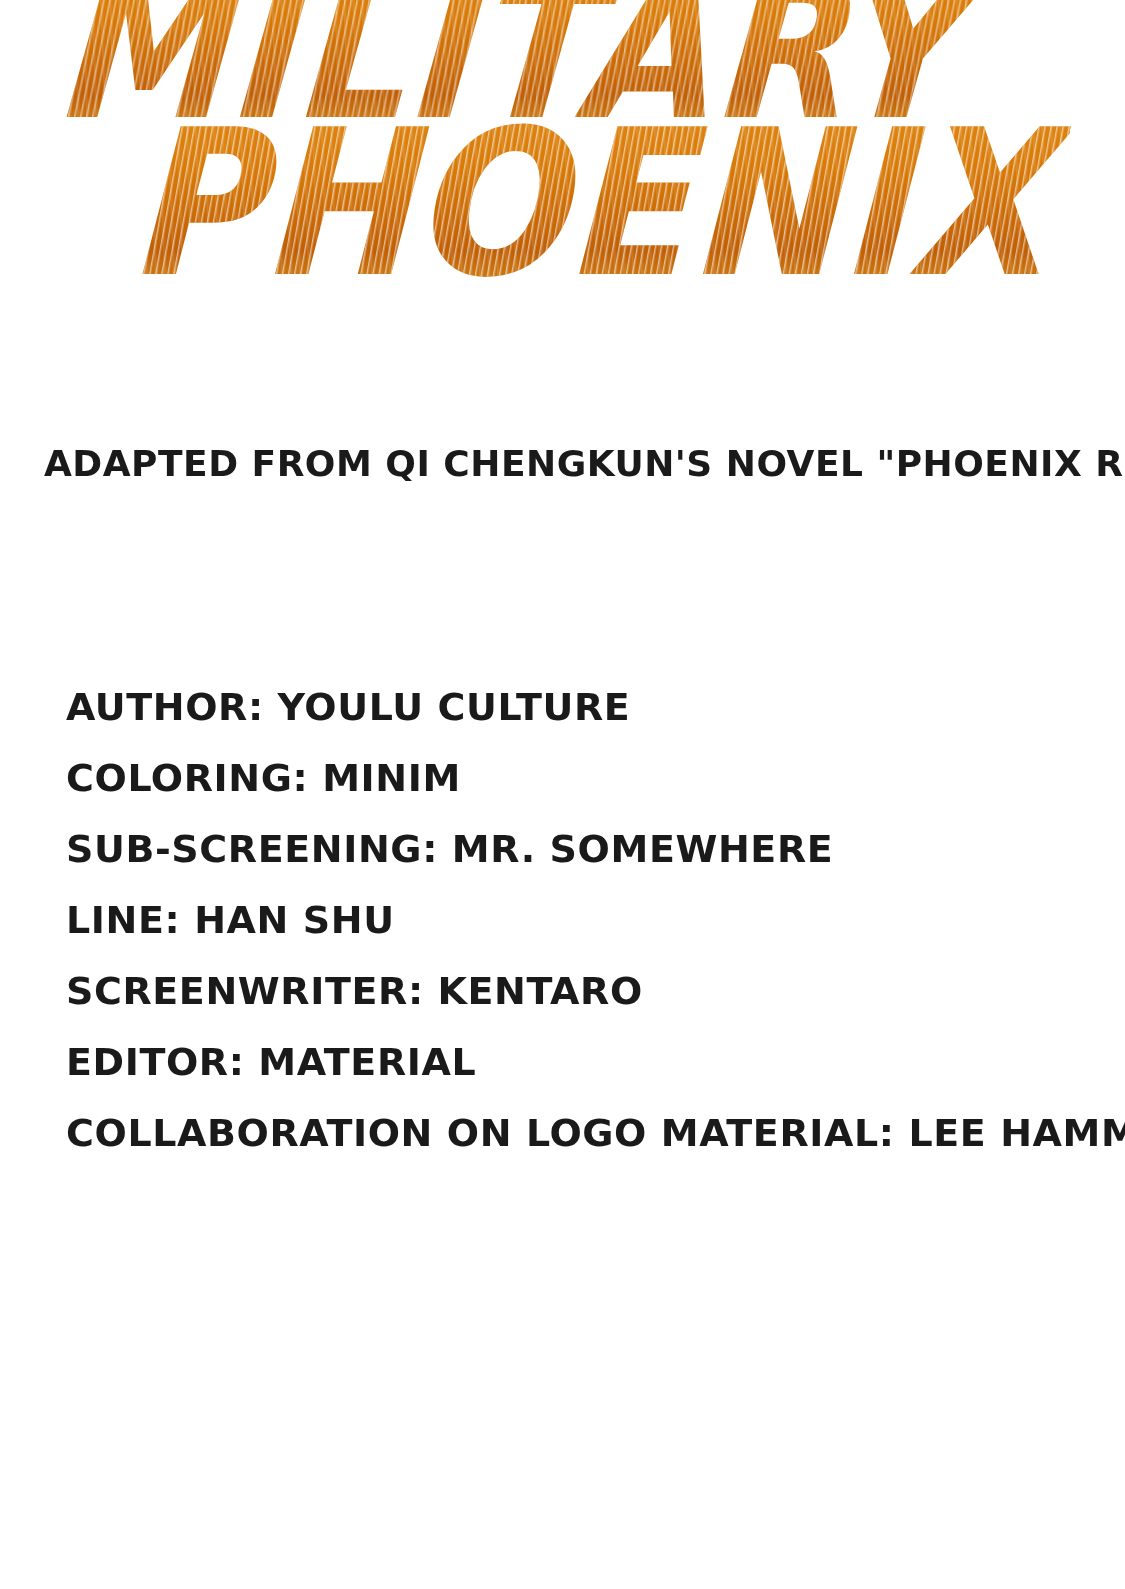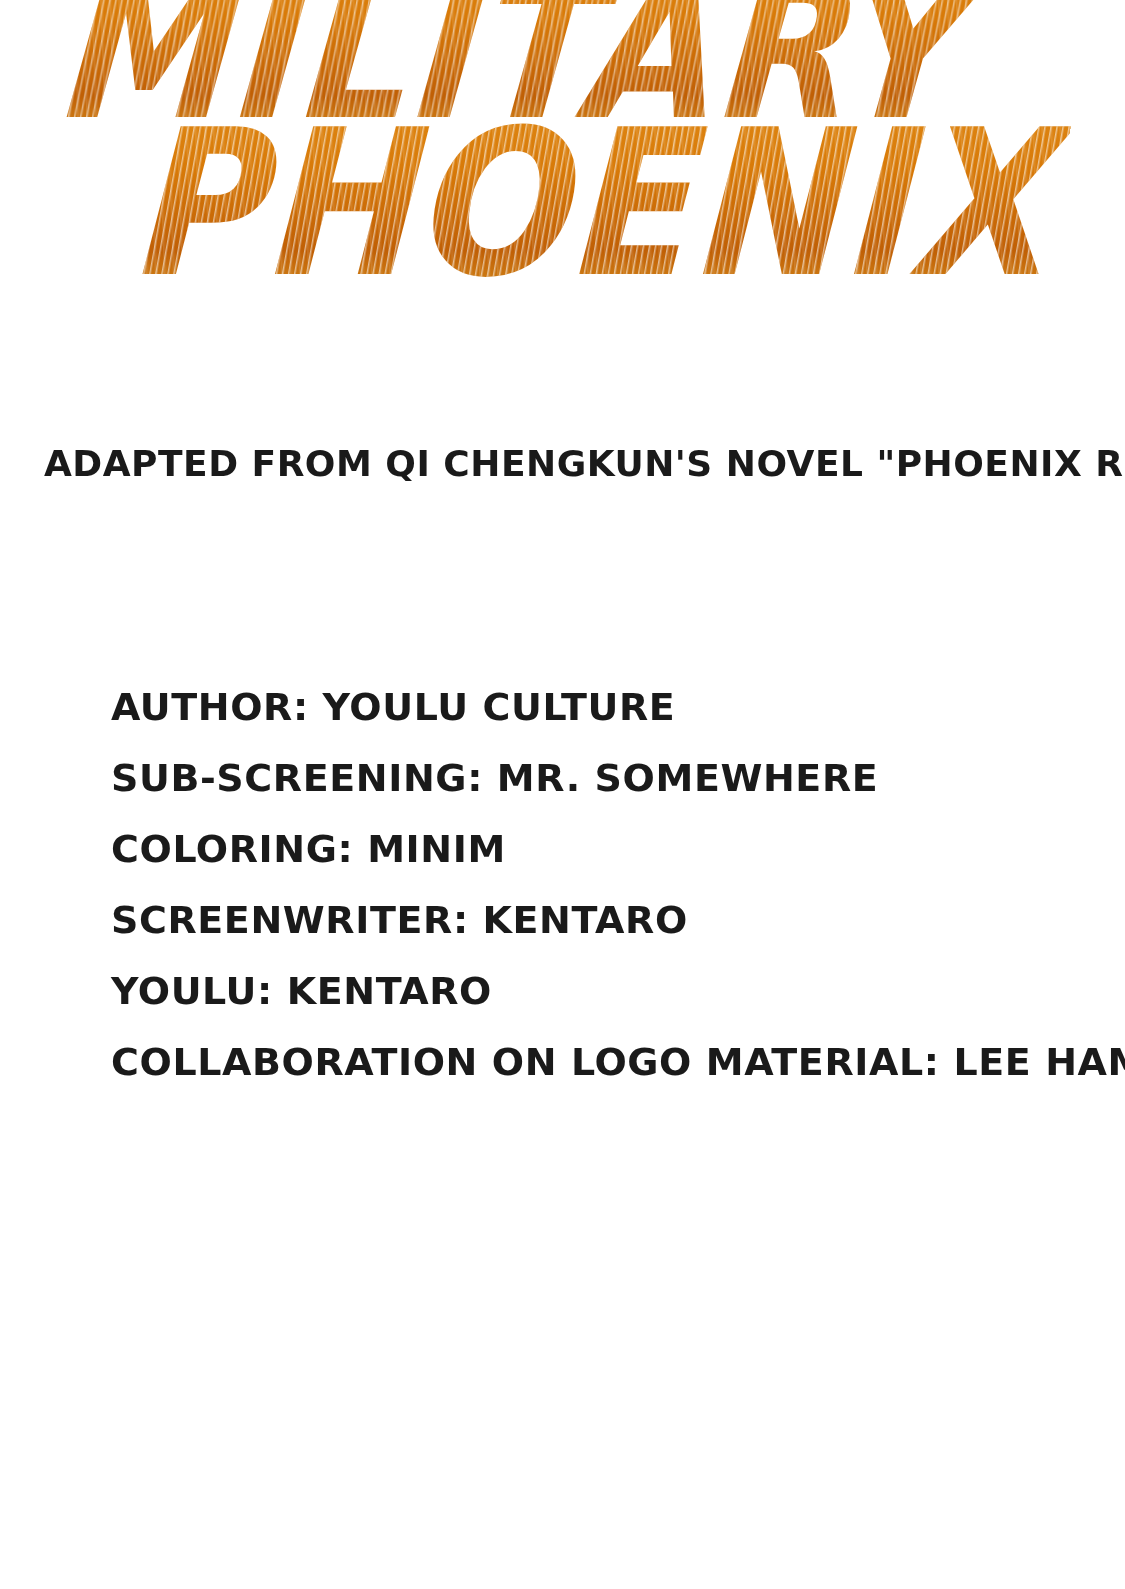--- a/index.html
+++ b/index.html
@@ -99,34 +99,34 @@
   }
 
   .credit-line {
     font-family: "DejaVu Sans", sans-serif;
     font-weight: 700;
     font-size: 38px;
     line-height: 71px;
     letter-spacing: 0.6px;
     color: #1a1a1a;
     white-space: nowrap;
-    margin-left: 45px;
   }
 </style>
 </head>
 <body>
 
 <div class="title-block">
   <div class="title-line title-line-1">MILITARY</div>
   <div class="title-line title-line-2">PHOENIX</div>
   <div class="brush-overlay"></div>
 </div>
 
 <div class="subtitle">ADAPTED FROM QI CHENGKUN'S NOVEL "PHOENIX RISING"</div>
 
 <div class="credits">
   <div class="credit-line">AUTHOR: YOULU CULTURE</div>
+  <div class="credit-line">COLORING: MINIM</div>
   <div class="credit-line">SUB-SCREENING: MR. SOMEWHERE</div>
-  <div class="credit-line">COLORING: MINIM</div>
+  <div class="credit-line">LINE: HAN SHU</div>
   <div class="credit-line">SCREENWRITER: KENTARO</div>
-  <div class="credit-line">YOULU: KENTARO</div>
+  <div class="credit-line">EDITOR: MATERIAL</div>
   <div class="credit-line">COLLABORATION ON LOGO MATERIAL: LEE HAMMER</div>
 </div>
 
 </body></html>

